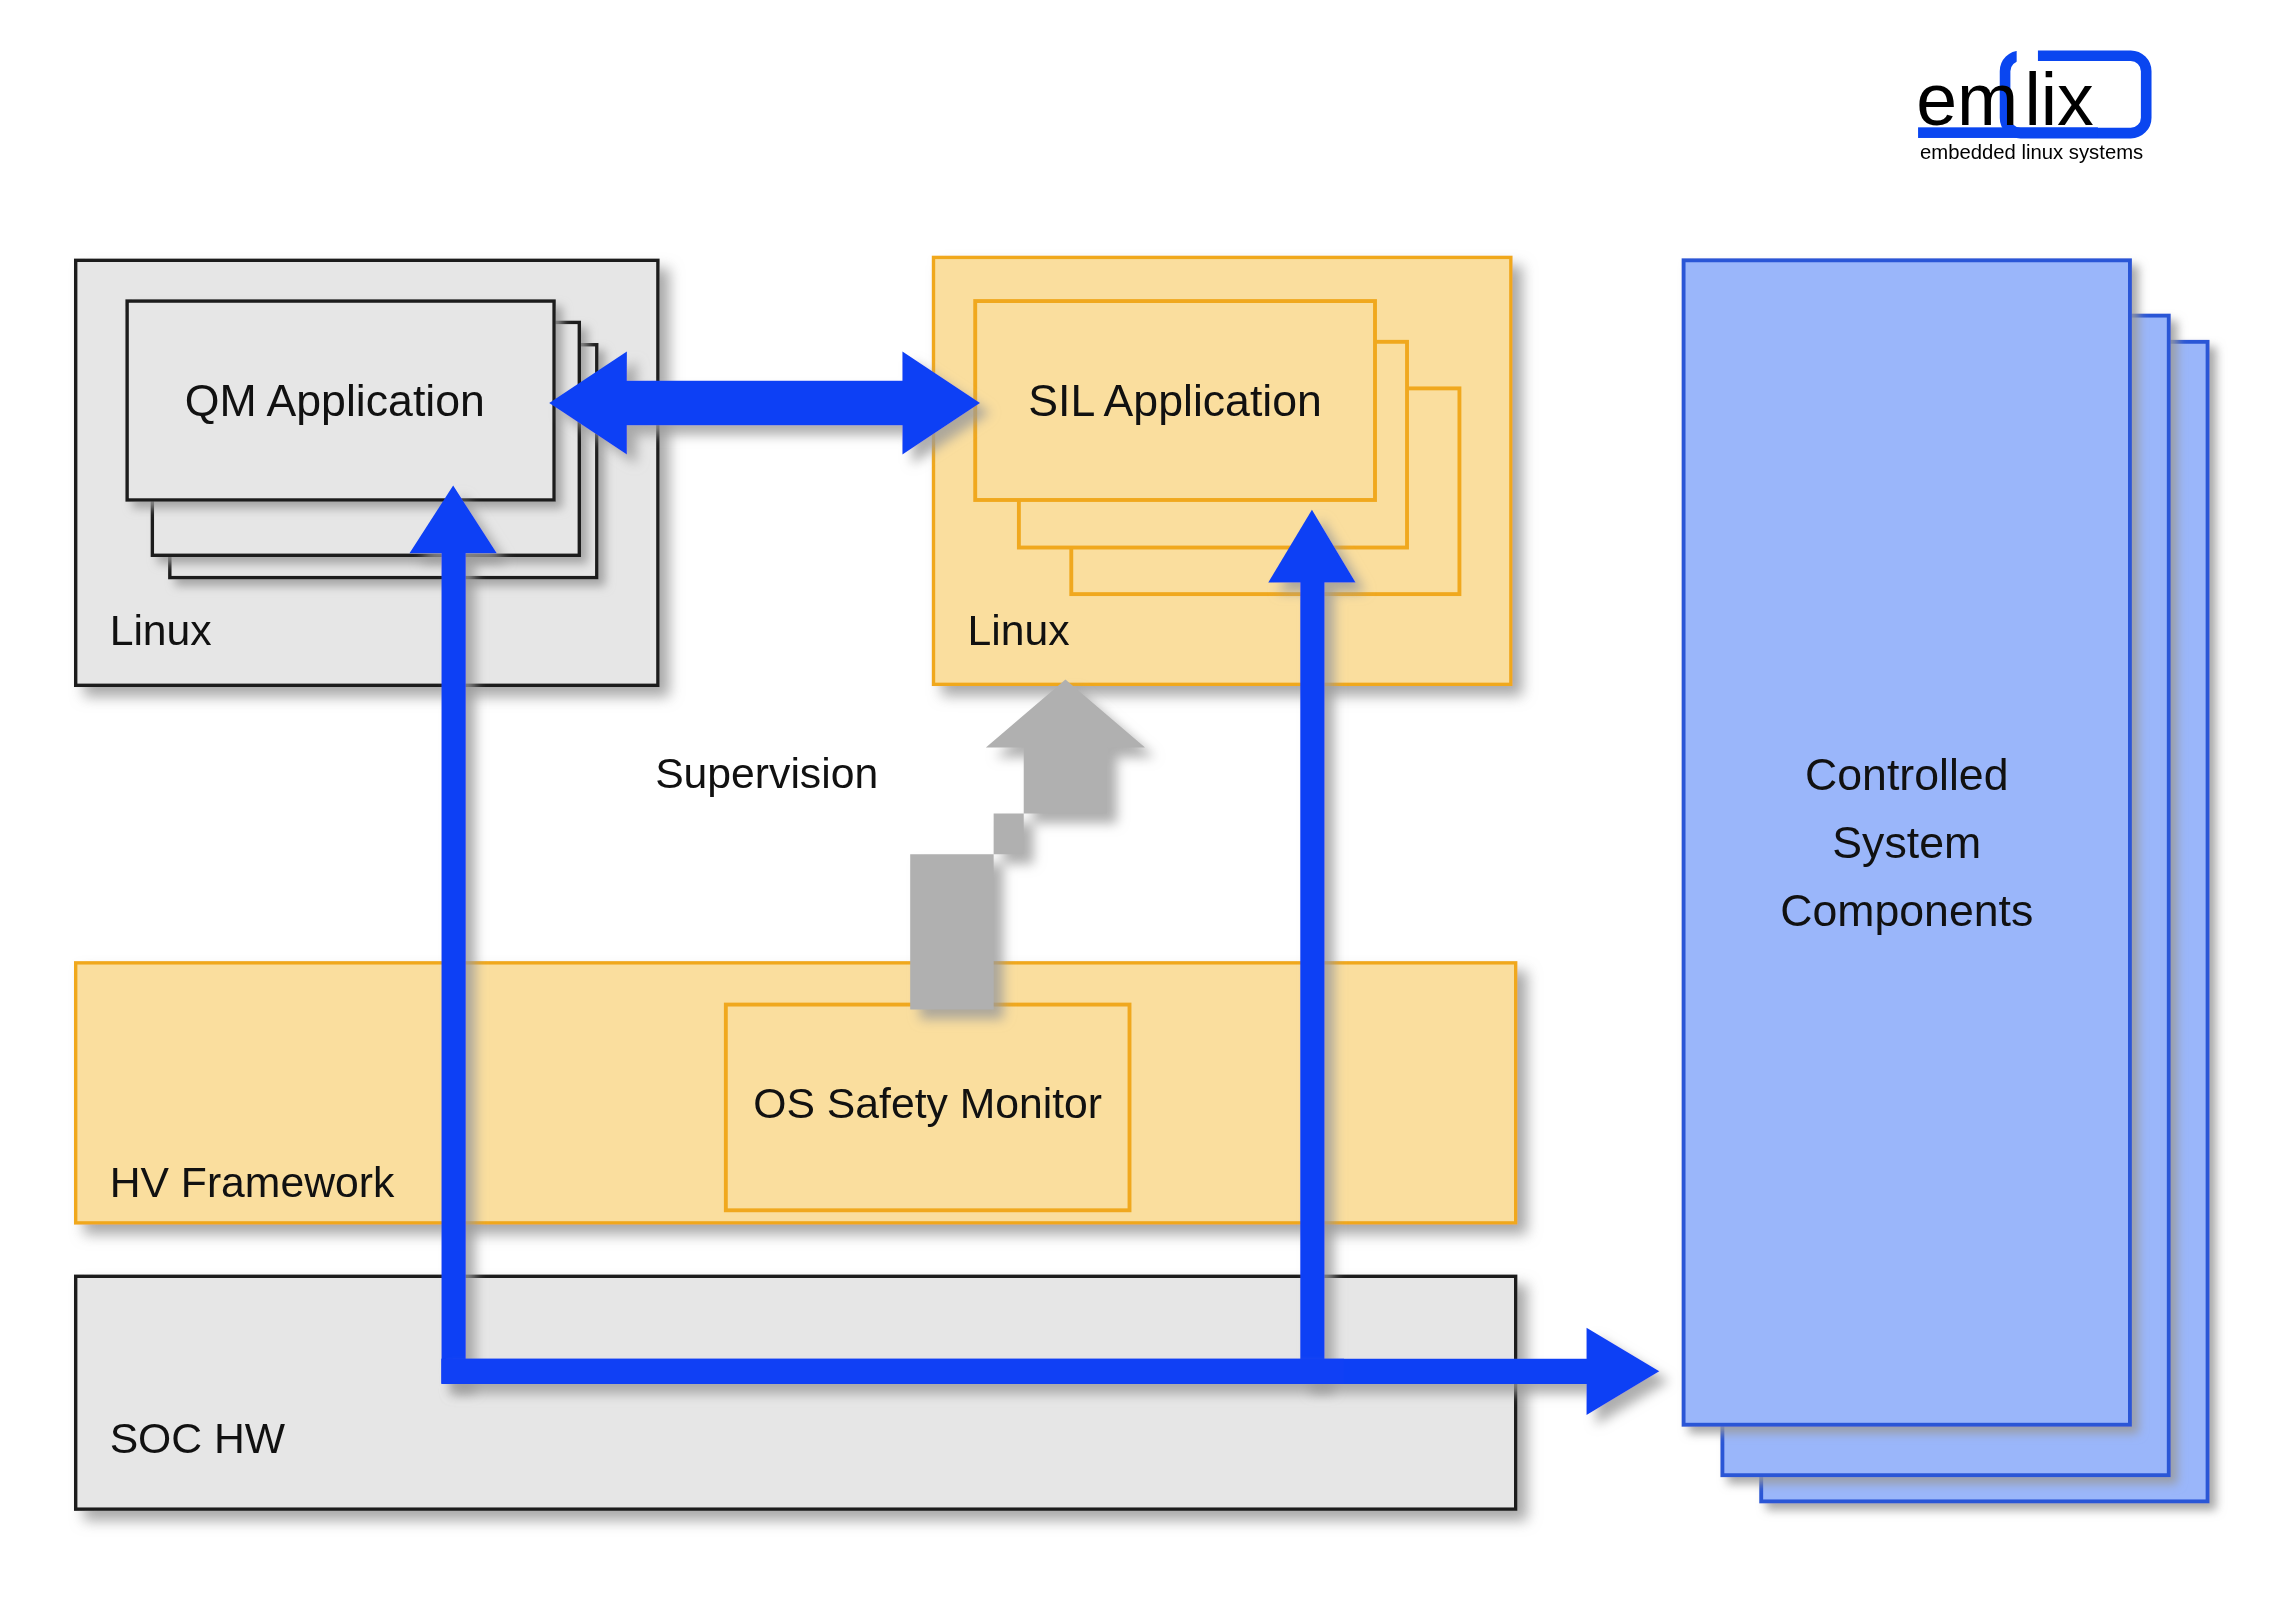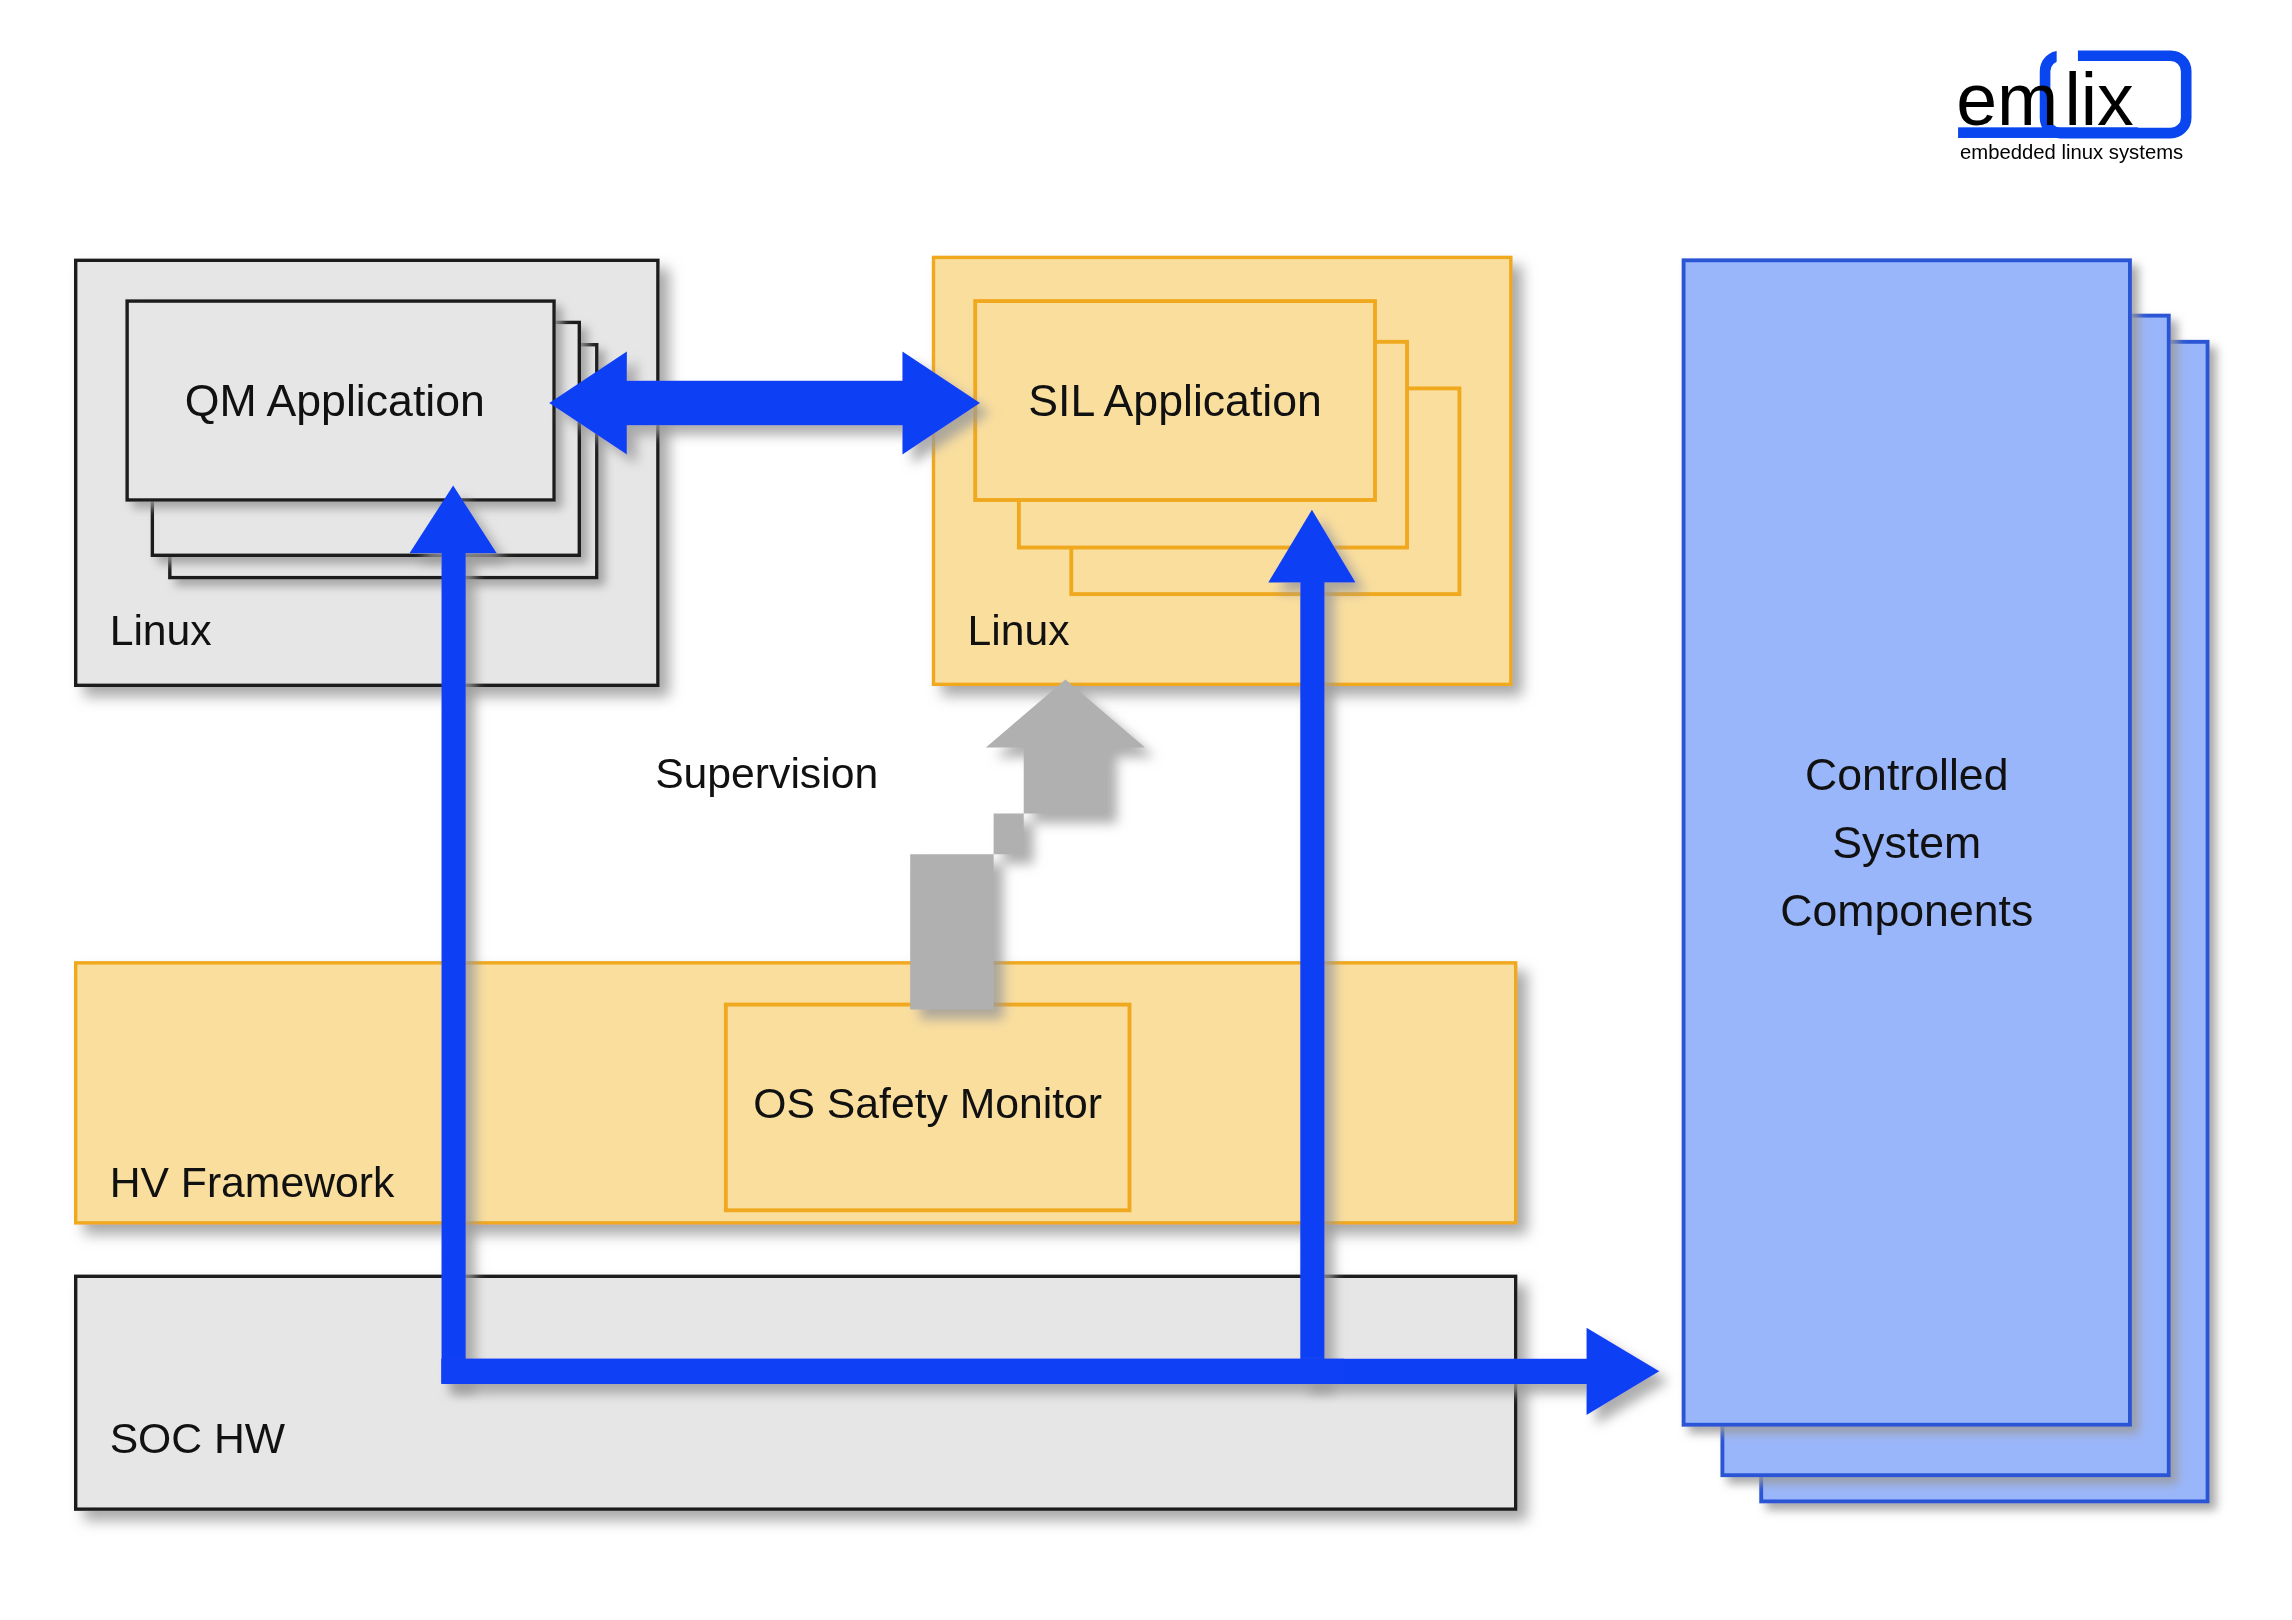--- a/index.html
+++ b/index.html
@@ -34,21 +34,21 @@
   }
   .label-lg { font-size: 46px; }
   .label-md { font-size: 44px; }
   .label-band { font-size: 44px; }
   .label-csc { font-size: 46px; }
   .label-sup { font-size: 44px; }
 
   
   #emlix-logo {
     position: absolute;
-    left: 1921px;
+    left: 1881px;
     top: 50px;
     width: 281px;
     height: 116px;
   }
   #emlix-logo .logo-svg { display: block; }
 </style>
 </head>
 <body>
 
 <div id="diagram-root">

